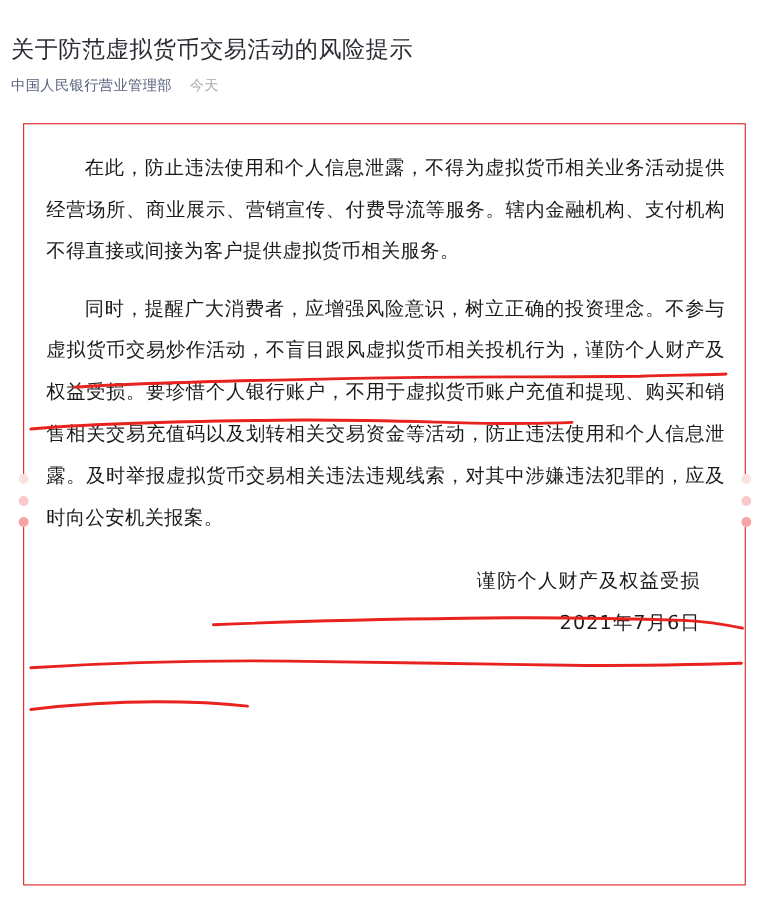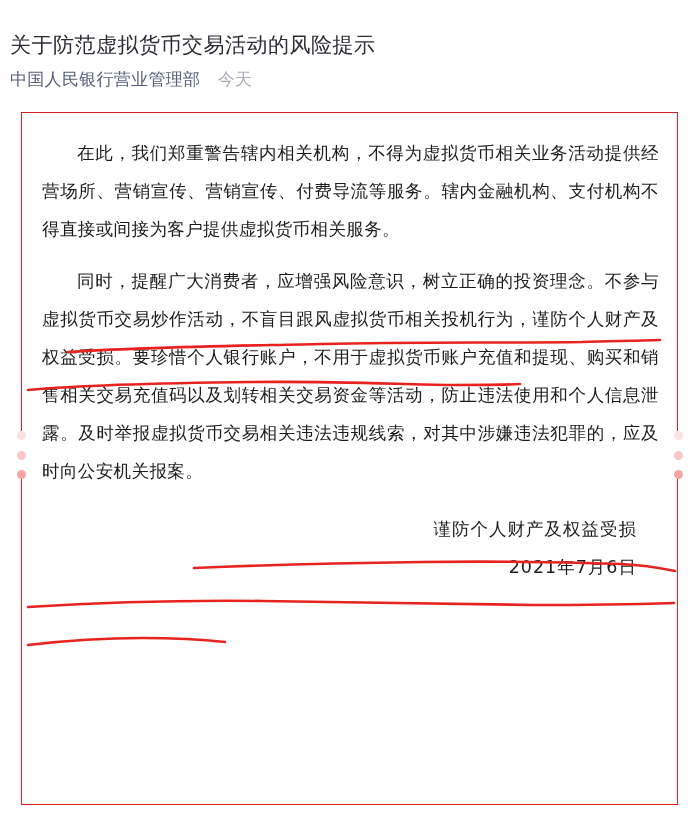--- a/index.html
+++ b/index.html
@@ -23,21 +23,21 @@
     font-size: 21px;
     line-height: 30px;
     color: #2b2b33;
     font-weight: 400;
     letter-spacing: 0.5px;
     margin: 0;
     white-space: nowrap;
   }
   #article-meta {
     margin-top: 10px;
-    font-size: 17px;
+    font-size: 13px;
     line-height: 18px;
     white-space: nowrap;
   }
   #meta-source {
     color: #55607a;
     letter-spacing: 0.3px;
   }
   #meta-time {
     color: #a9aab2;
     margin-left: 12px;
@@ -140,21 +140,21 @@
     <i class="d2"></i>
     <i class="d3"></i>
   </div>
   <div class="frame-dots right">
     <i class="d1"></i>
     <i class="d2"></i>
     <i class="d3"></i>
   </div>
 
   <div id="notice-body">
-    <p class="para p2">在此，我们郑重警告辖内相关机构，不得为虚拟货币相关业务活动提供经营场所、营销宣传、营销宣传、付费导流等服务。辖内金融机构、支付机构不得直接或间接为客户提供虚拟货币相关服务。</p>
+    <p class="para p2">在此，防止违法使用和个人信息泄露，不得为虚拟货币相关业务活动提供经营场所、商业展示、营销宣传、付费导流等服务。辖内金融机构、支付机构不得直接或间接为客户提供虚拟货币相关服务。</p>
     <p class="para p3">同时，提醒广大消费者，应增强风险意识，树立正确的投资理念。不参与虚拟货币交易炒作活动，不盲目跟风虚拟货币相关投机行为，谨防个人财产及权益受损。要珍惜个人银行账户，不用于虚拟货币账户充值和提现、购买和销售相关交易充值码以及划转相关交易资金等活动，防止违法使用和个人信息泄露。及时举报虚拟货币交易相关违法违规线索，对其中涉嫌违法犯罪的，应及时向公安机关报案。</p>
 
     <div id="signature">
       <div>谨防个人财产及权益受损</div>
       <div>2021年7月6日</div>
     </div>
   </div>
 
   <svg id="stroke-layer" viewBox="0 0 657 693">
     <g fill="none" stroke="#e8231f" stroke-width="2.6" stroke-linecap="round" stroke-linejoin="round">

